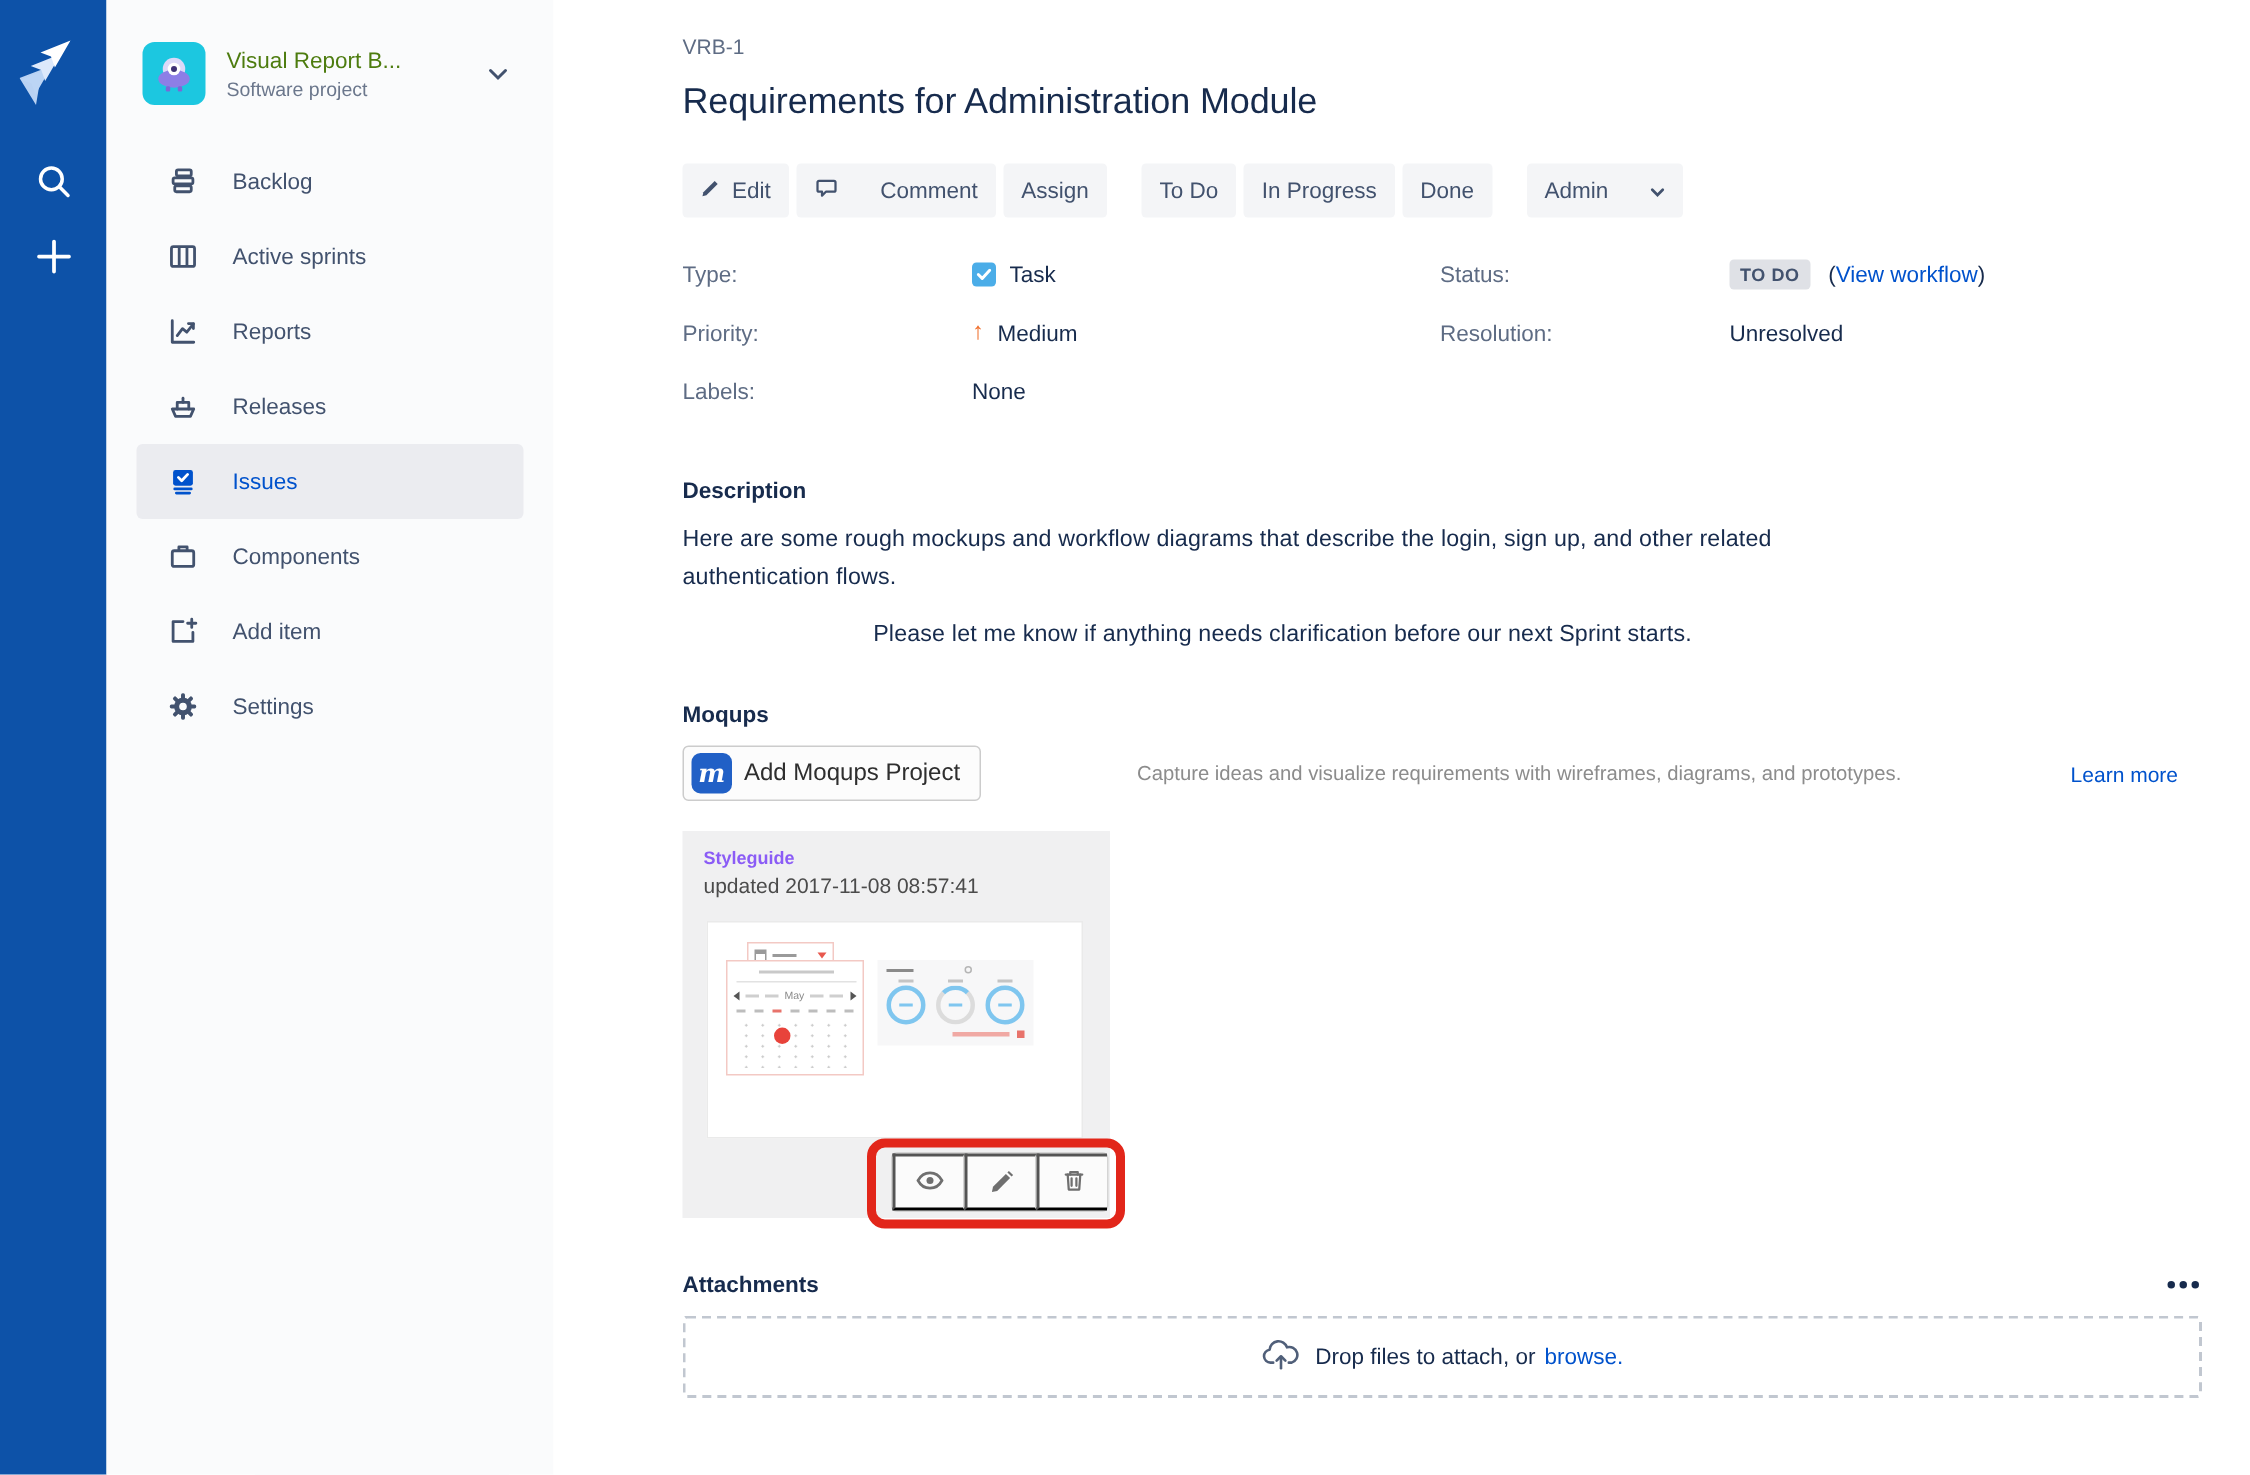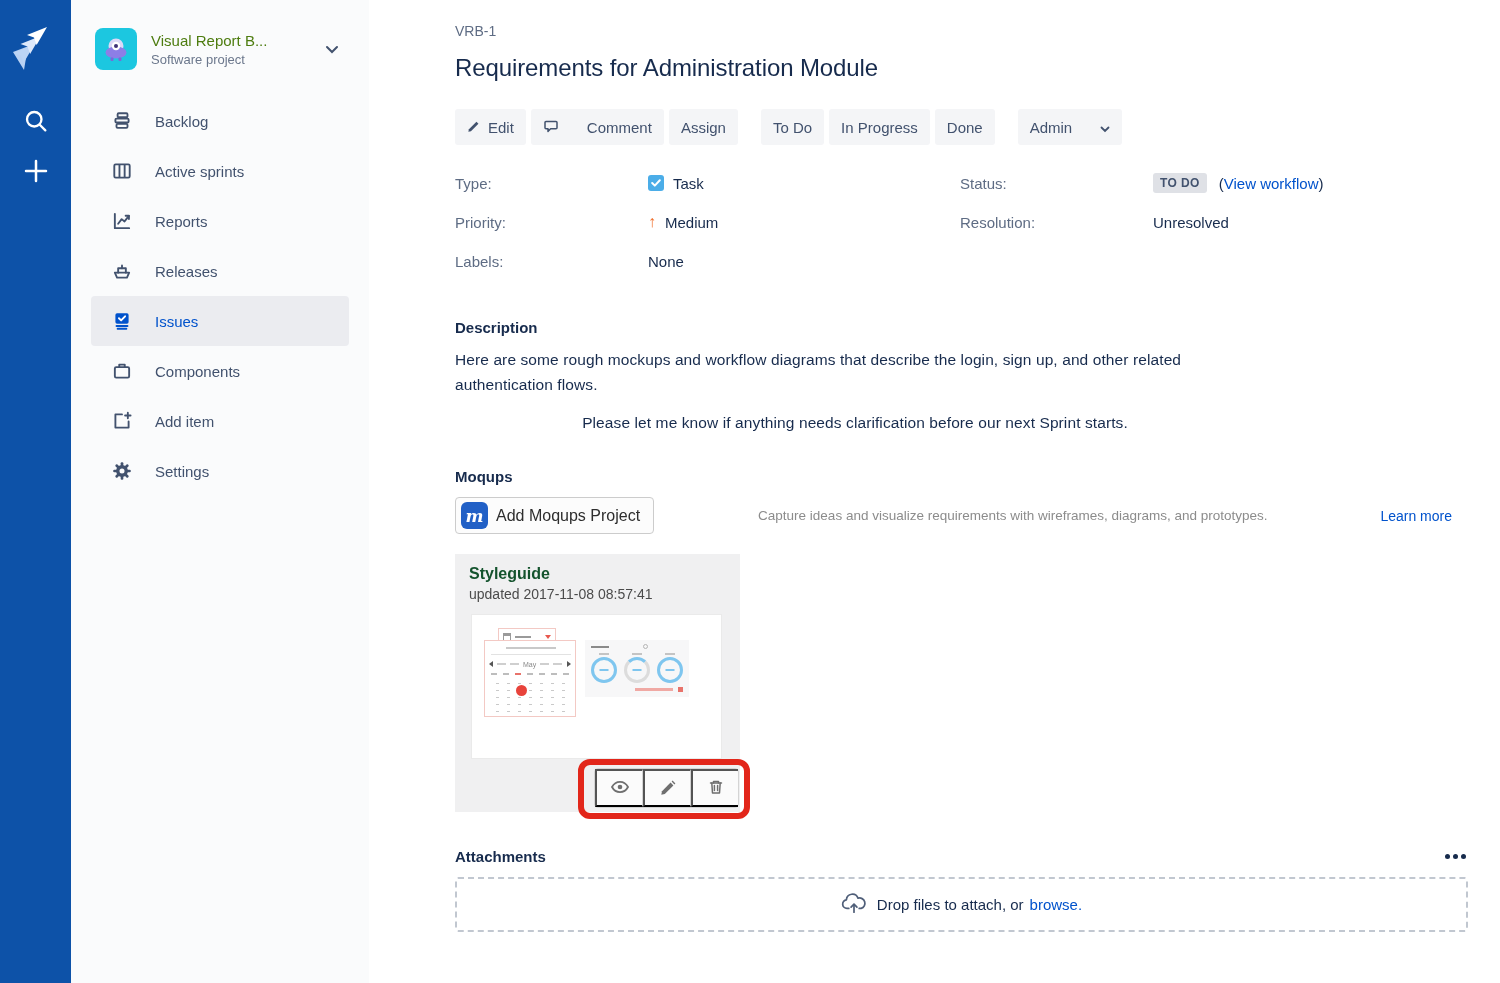--- a/index.html
+++ b/index.html
@@ -62,21 +62,21 @@
   .moqups-row { margin-top:12px; display:flex; align-items:center; }
   .moqups-add { height:37px; background:#FCFCFC; border:1px solid #CCCCCC; border-radius:4px; padding:0 13px 0 5px;
                 display:inline-flex; align-items:center; gap:8px; font-size:16px; color:#2E2E2E; font-family:inherit; cursor:pointer; }
   .m-logo { width:27px; height:27px; border-radius:6px; background:#2160C6; color:#fff; display:flex; align-items:center;
             justify-content:center; font-family:"DejaVu Serif", serif; font-style:italic; font-weight:bold; font-size:17px; }
   .moqups-caption { margin-left:104px; font-size:13.5px; color:#8C8C8C; }
   .learn-more { margin-left:auto; margin-right:16px; font-size:14px; }
 
   
   .moqups-card { position:relative; margin-top:20px; width:285px; height:258px; background:#F0F0F1; padding:11px 14px; }
-  .card-title { font-size:16px; font-weight:bold; color:#14532d; }
+  .card-title { font-size:12px; font-weight:bold; color:#8b5cf6; }
   .card-updated { margin-top:3px; font-size:14px; color:#4b4b4b; }
   .thumb { position:absolute; left:16px; top:60px; width:251px; height:145px; background:#fff; border:1px solid #EAEAEA; cursor:pointer; }
 
   .chip { position:absolute; left:26px; top:13px; width:58px; height:18px; border:1px solid #F3C9C4; background:#fff;
           display:flex; align-items:center; padding:0 4px; gap:4px; }
   .chip-cal { width:8px; height:8px; border:1px solid #9a9a9a; border-top:3px solid #9a9a9a; }
   .chip-bar { width:16px; height:2px; background:#9a9a9a; }
   .chip-caret { width:0; height:0; border-left:3px solid transparent; border-right:3px solid transparent; border-top:4px solid #E8584E; margin-left:auto; }
 
   .mini-cal { position:absolute; left:12px; top:25px; width:92px; height:77px; border:1px solid #F3C9C4; background:#fff; }

